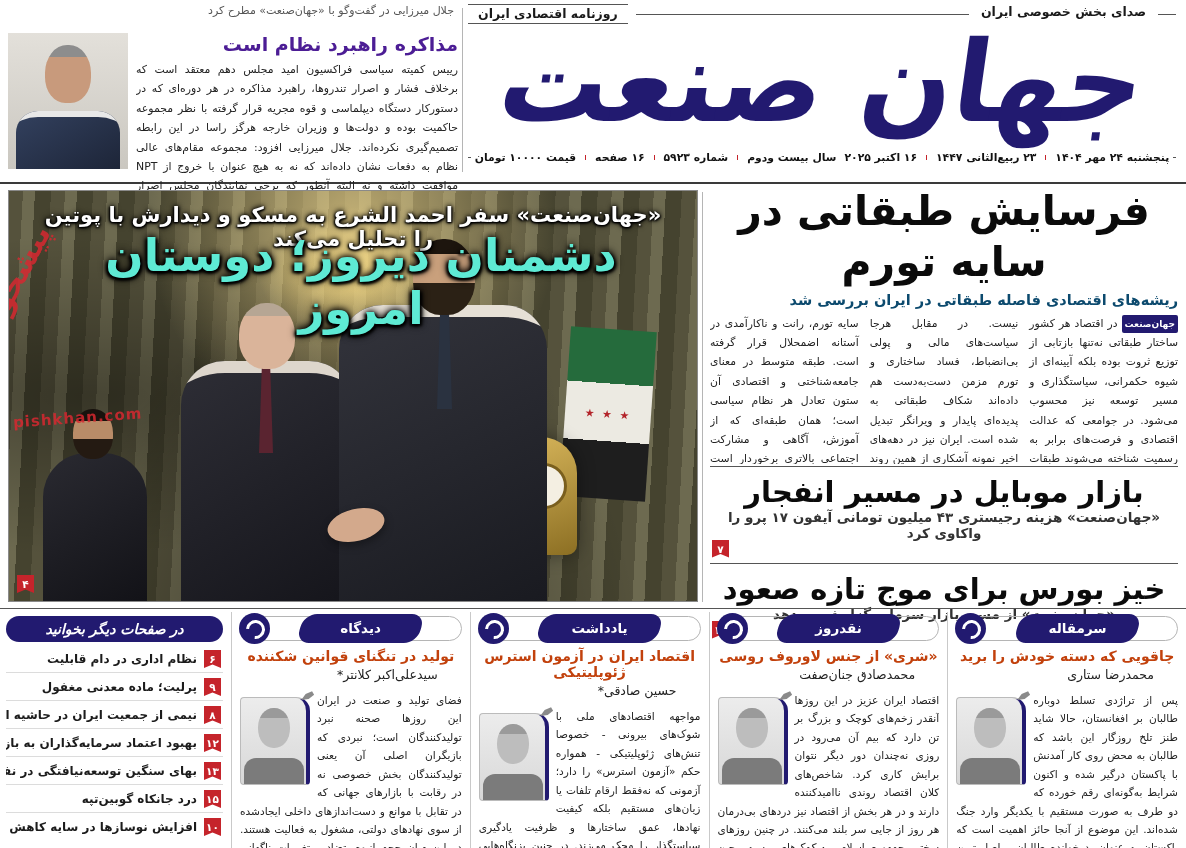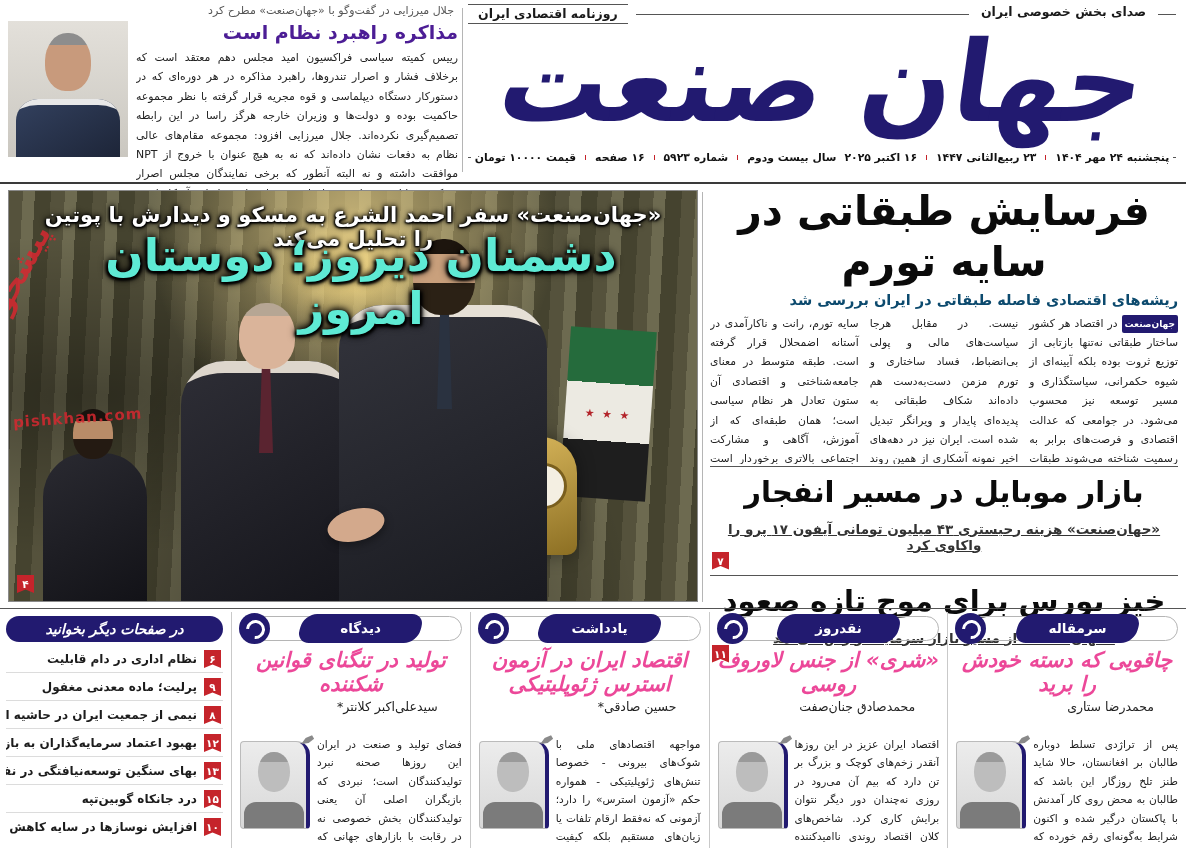--- a/index.html
+++ b/index.html
@@ -20,21 +20,21 @@
   .logo{ height:122px; line-height:118px; text-align:center; color:#221a70; font-weight:bold;
          font-size:108px; transform:skewX(-8deg) scaleY(1.04); letter-spacing:-2px; overflow:hidden; }
   .daterow{ display:flex; gap:4px; font-size:10.8px; font-weight:bold; height:22px; align-items:center;
             border-bottom:0; color:#111; }
   .dseg{ white-space:nowrap; }
   .rule-top{ position:absolute; top:182px; left:0; right:0; height:2px; background:#3a3a3a; }
   .vsep1{ position:absolute; left:462px; top:8px; height:164px; width:1px; background:#b5b5b5; }
 
   
   .iv{ position:absolute; top:4px; left:8px; width:450px; height:176px; }
-  .iv-kicker{ font-size:11px; color:#555; text-align:right; padding-right:4px; margin-bottom:4px; }
+  .iv-kicker{ font-size:11px; color:#555; text-align:right; padding-right:4px; margin-bottom:16px; }
   .iv-row{ display:flex; gap:8px; }
   .iv-photo{ width:120px; height:136px; background:linear-gradient(#e3e0da,#cac7c0); position:relative;
              flex:0 0 auto; order:2; overflow:hidden; }
   .iv-photo::before{ content:""; position:absolute; top:12px; left:37px; width:46px; height:58px;
              border-radius:48% 48% 44% 44%;
              background:linear-gradient(180deg,#8d8d8d 0 20%, #c89a7c 20%); }
   .iv-photo::after{ content:""; position:absolute; bottom:0; left:8px; width:104px; height:58px;
              border-radius:22px 22px 0 0; background:linear-gradient(150deg,#33415f,#1d2538);
              box-shadow:inset 0 26px 0 -20px #e8e8e8; }
   .iv-main{ flex:1; }
@@ -105,38 +105,38 @@
   .rightcol{ position:absolute; top:186px; right:0; width:480px; height:424px; padding:0 8px 0 4px; }
   .lead h1{ font-size:41px; font-weight:bold; text-align:center; color:#0b0b0b; line-height:1.25;
             letter-spacing:-1px; }
   .lead-sub{ font-size:14.5px; font-weight:bold; color:#0c4a6e; text-align:right; margin:3px 0 6px; }
   .lead-body{ display:flex; gap:11px; height:150px; overflow:hidden; }
   .bcol{ flex:1; font-size:10.8px; line-height:1.8; text-align:justify; color:#222; }
   .chip{ display:inline-block; background:#221a70; color:#fff; font-size:9px; font-weight:bold;
          padding:1px 3px; border-radius:2px; margin-left:4px; }
   .brief{ position:relative; padding:6px 0 20px; }
   .brief h2{ font-size:29px; font-weight:bold; text-align:center; color:#0b0b0b; }
-  .brief-sub{ font-size:13.5px; font-weight:bold; color:#333; text-align:center; margin-top:12px;text-decoration:underline; }
+  .brief-sub{ font-size:13.5px; font-weight:bold; color:#333; text-align:center; margin-top:0; }
   .secpg{ position:absolute; left:2px; bottom:3px; }
   .rule-mid{ position:absolute; top:608px; left:0; right:0; height:1px; background:#555; }
 
   
   .bottom{ position:absolute; top:612px; left:0; right:0; height:236px; display:flex; }
   .op-col{ width:239px; padding:2px 8px 0; border-left:1px solid #c9c9c9; overflow:hidden; }
   .op-head{ position:relative; height:25px; border:1px solid #b5b5b5; border-radius:13px; margin:2px 0 7px; }
   .op-circle{ position:absolute; left:-2px; top:-4px; width:31px; height:31px; border-radius:50%;
        background:#221a70; }
   .op-circle::after{ content:""; position:absolute; left:7px; top:7px; width:13px; height:13px;
        border-radius:50%; border:3px solid #fff; border-left-color:transparent; transform:rotate(-40deg); }
   .op-tab{ position:absolute; right:18%; top:-3px; height:29px; width:55%; background:#221a70;
        border-radius:13px; transform:skewX(-16deg); }
   .op-tab b{ display:block; transform:skewX(16deg); color:#fff; font-size:13.5px; text-align:center;
        line-height:28px; font-weight:bold; }
-  .op-title{ font-size:21px; font-weight:bold; text-align:center; color:#ec4899; margin-bottom:3px;font-style:italic; }
-  .op-author{ font-size:12.5px; text-align:right; padding-right:24px; color:#222; margin-bottom:21px; }
+  .op-title{ font-size:14px; font-weight:bold; text-align:center; color:#c2410c; margin-bottom:3px; }
+  .op-author{ font-size:12.5px; text-align:right; padding-right:24px; color:#222; margin-bottom:9px; }
   .op-body{ font-size:10.6px; line-height:1.74; text-align:justify; color:#222; height:158px; overflow:hidden; }
   .op-photo{ float:left; width:70px; height:88px; margin:6px 7px 2px 0; background:linear-gradient(#ececec,#d8d8d8);
        border:1px solid #bbb; border-right:4px solid #221a70; border-radius:4px 14px 4px 4px; position:relative; }
   .op-photo::before{ content:""; position:absolute; top:10px; left:17px; width:32px; height:40px;
        border-radius:48%; background:linear-gradient(180deg,#9a9a9a 0 24%, #bdbdbd 24%); }
   .op-photo::after{ content:""; position:absolute; bottom:0; left:3px; width:60px; height:26px;
        border-radius:12px 12px 0 0; background:#7b7b7b; }
   .pen{ position:absolute; top:-9px; right:-9px; transform:rotate(14deg); }
 
   

